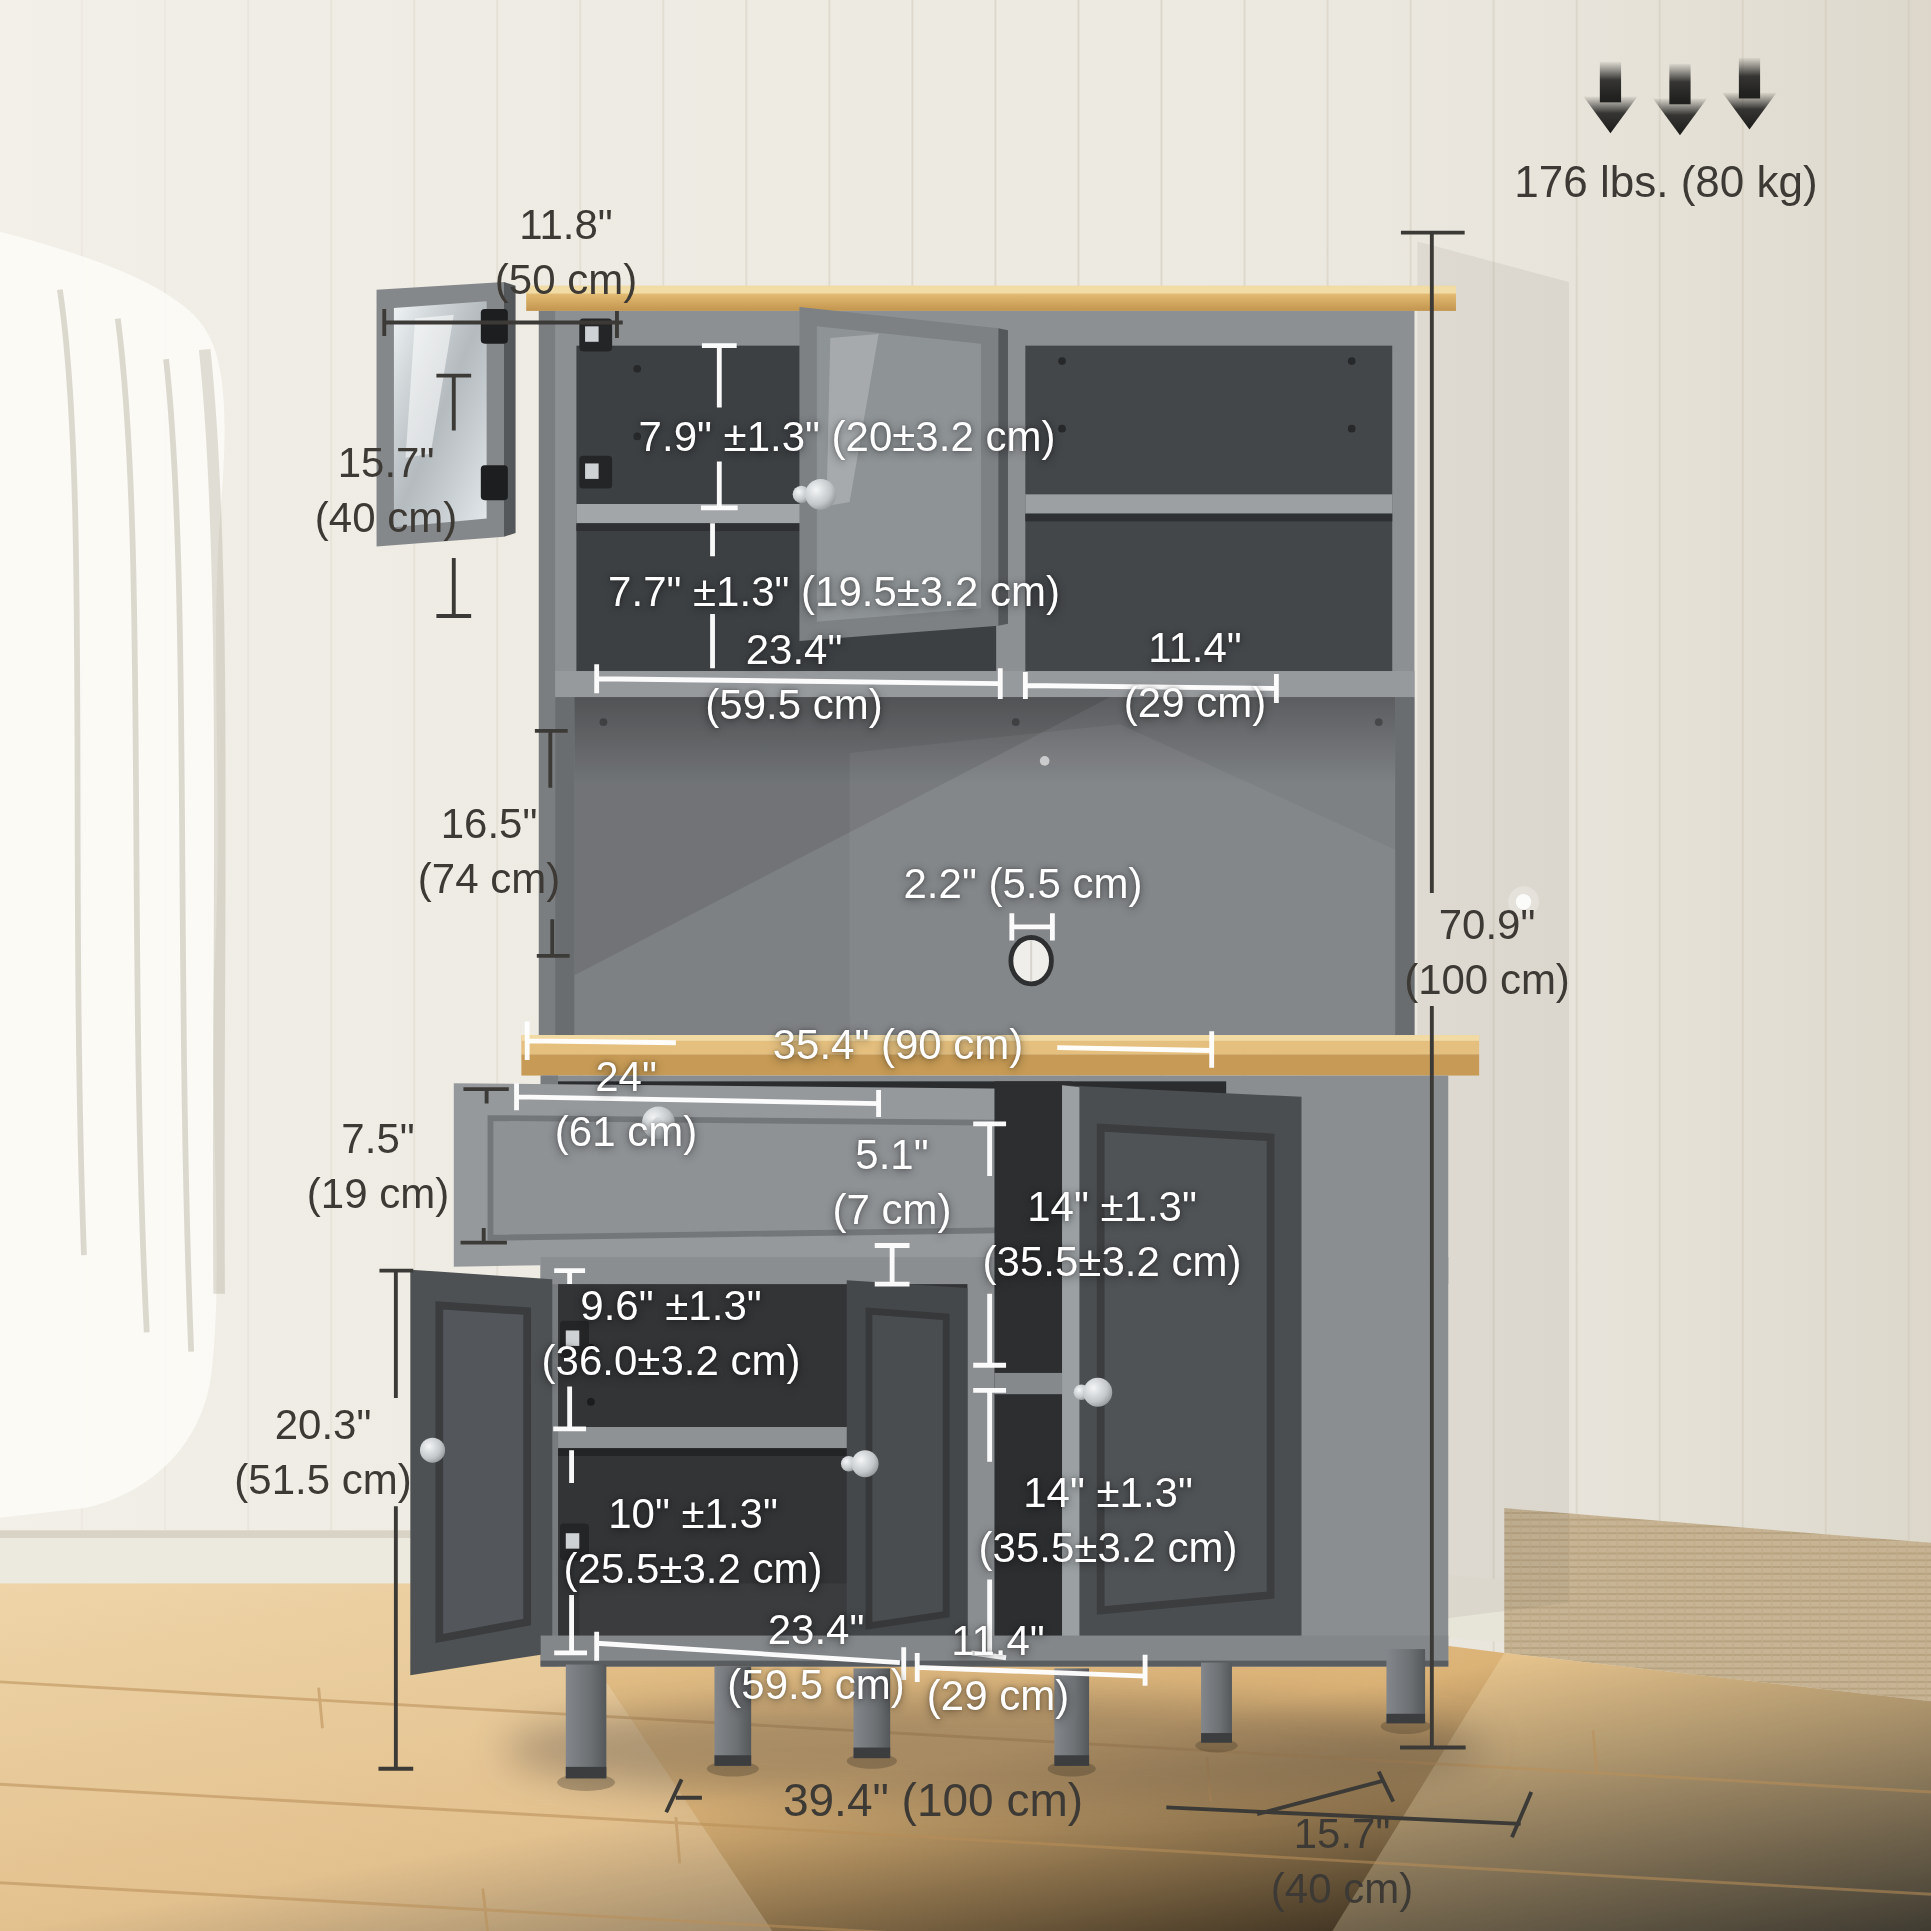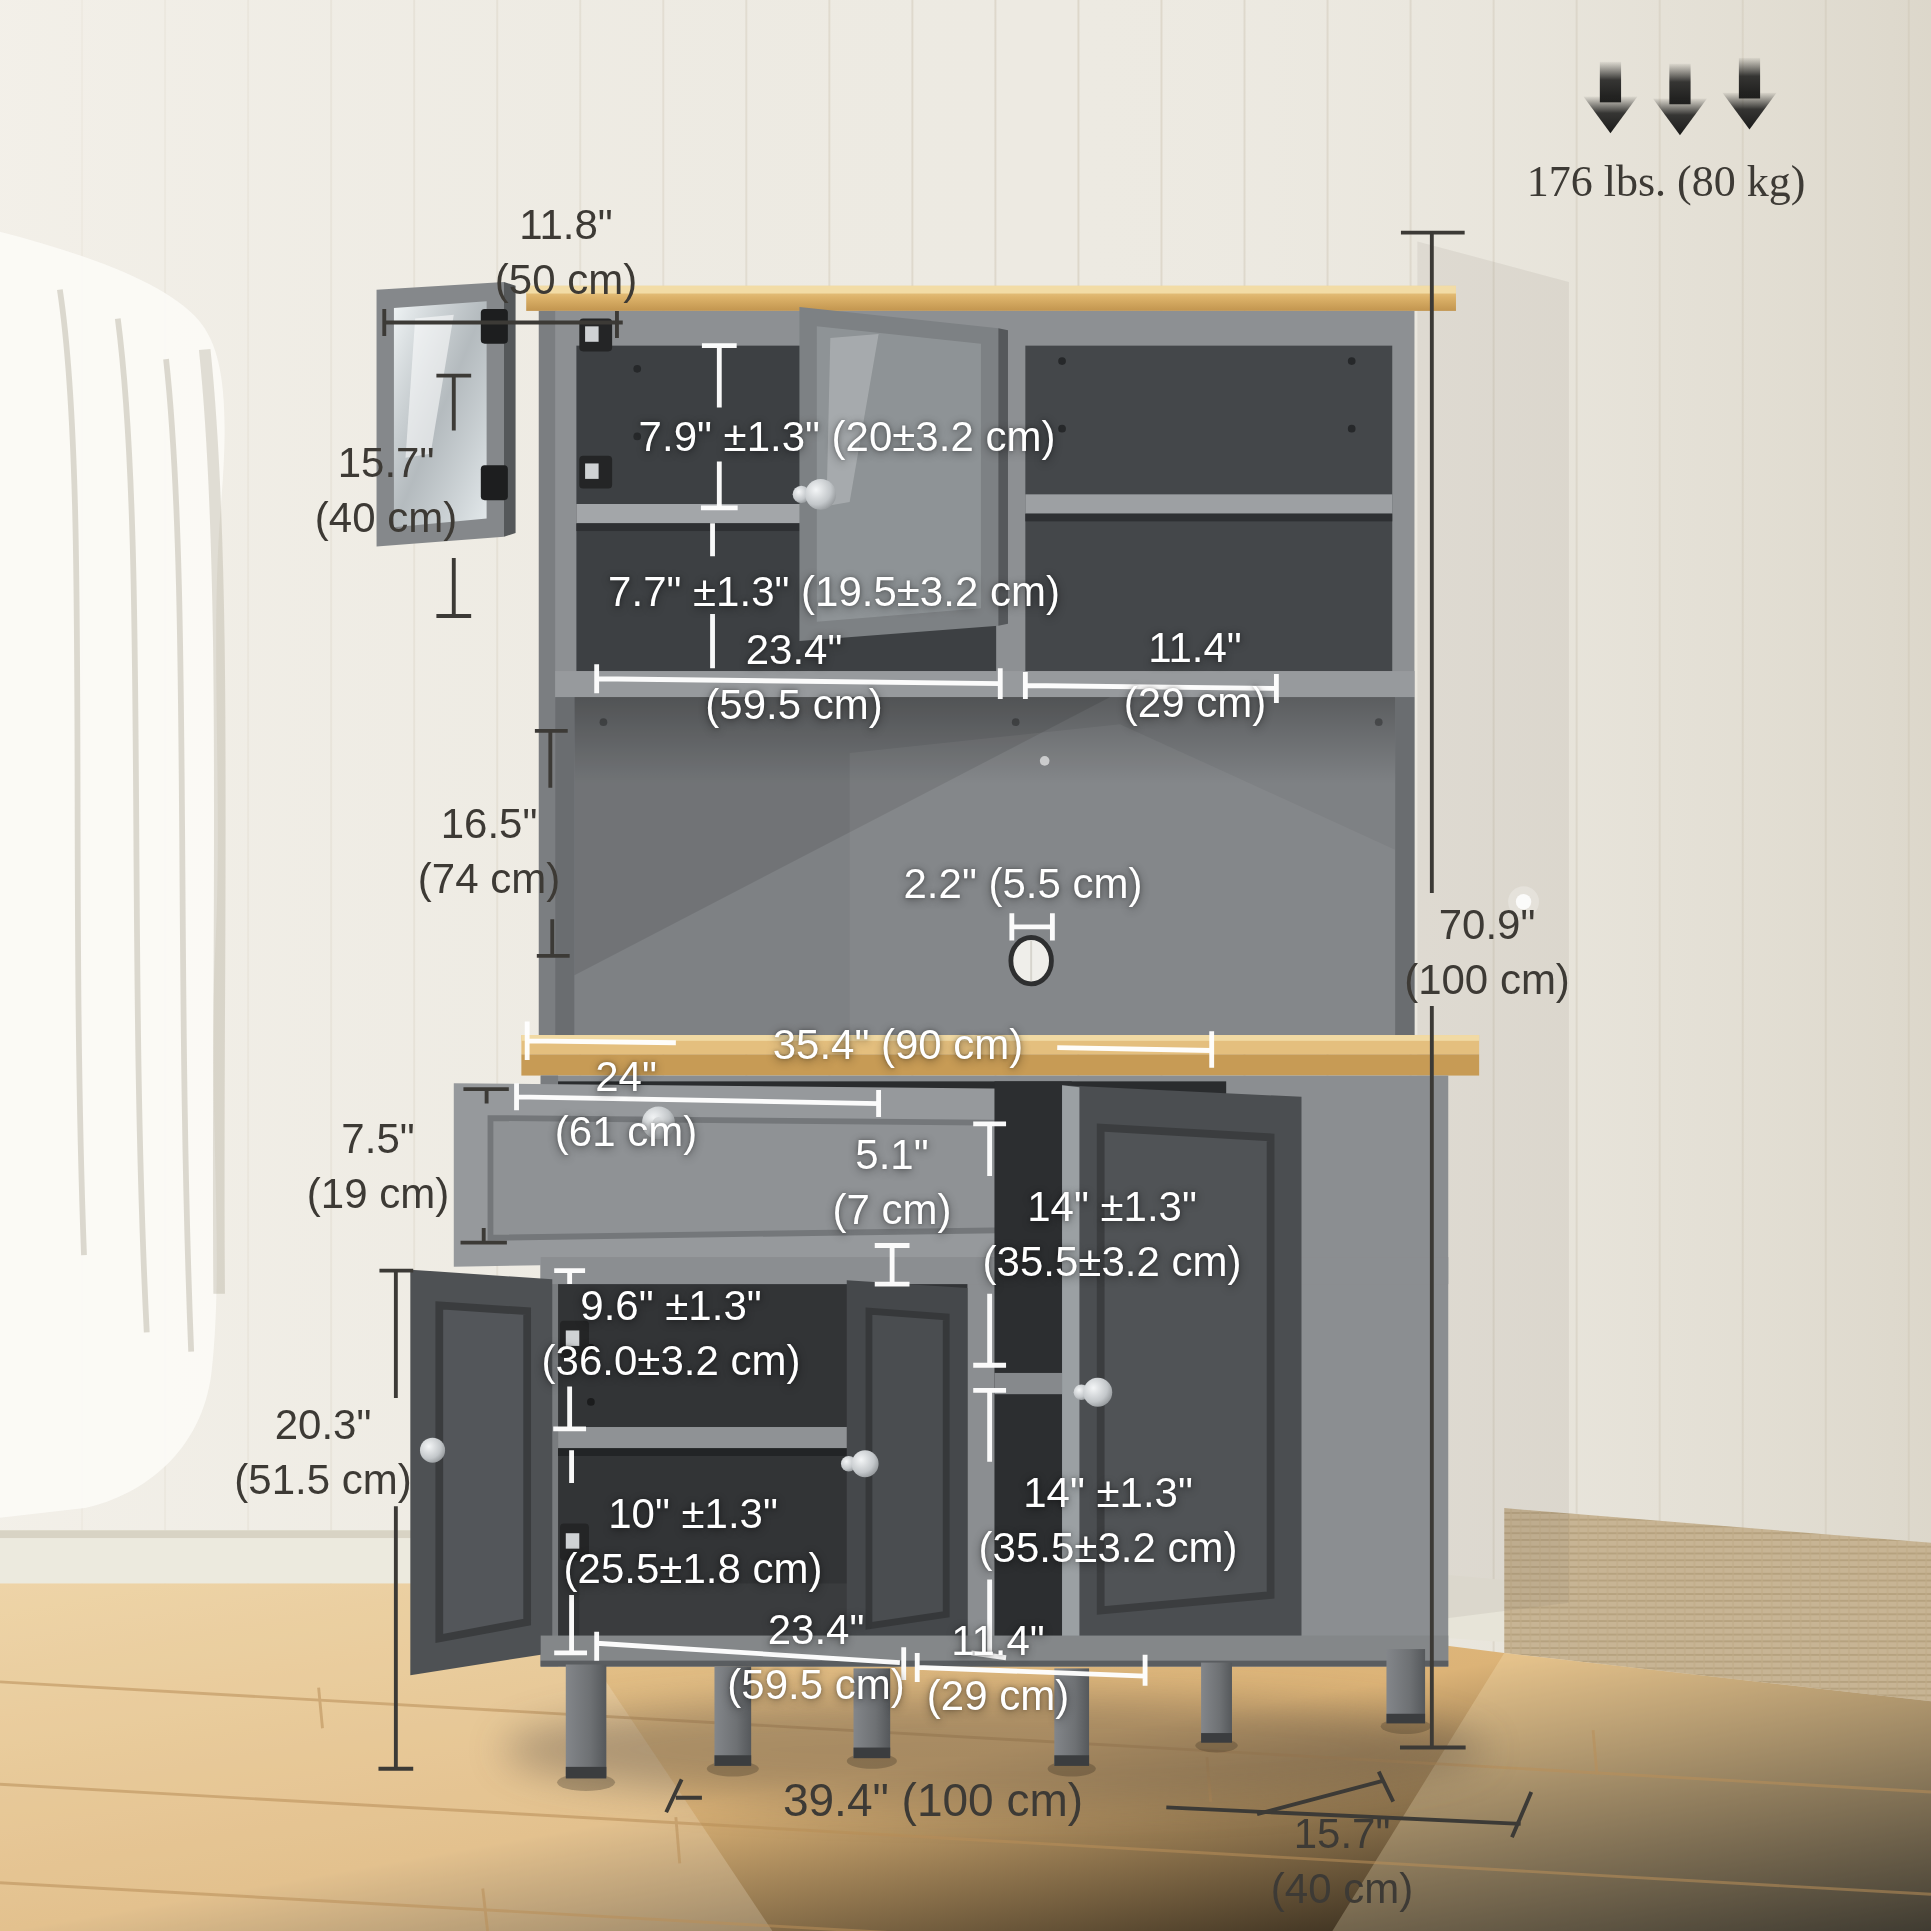--- a/index.html
+++ b/index.html
@@ -4,21 +4,21 @@
 <style>
   html,body{margin:0;padding:0;background:#dedacf;}
   .stage{position:relative;width:1931px;height:1931px;overflow:hidden;
          font-family:"Liberation Sans",sans-serif;background:#edeae2;}
   .stage svg{position:absolute;left:0;top:0;}
   .dim{position:absolute;transform:translateX(-50%);text-align:center;
        white-space:nowrap;font:42px/1.3 "Liberation Sans",sans-serif;}
   .dim span{display:block;}
   .dark{color:#3d3a35;}
   .white{color:#ffffff;text-shadow:0 1.9px 9.7px rgba(0,0,0,.45),0 0 3.9px rgba(0,0,0,.3);}
-  .weight{font-size:44px;font-family:Liberation Serif, serif;}
+  .weight{font-size:44px;}
   .lg{font-size:46px;}
 </style>
 </head>
 <body>
 
 <div class="stage">
 
 <svg width="1931" height="1931" viewBox="0 0 2000 2000">
   <defs>
     <pattern id="wallStripes" width="86" height="60" patternUnits="userSpaceOnUse">
@@ -432,21 +432,21 @@
   <span>(36.0±3.2 cm)</span>
 </div>
 
 <div class="dim dark" style="left:323px;top:1398px">
   <span>20.3"</span>
   <span>(51.5 cm)</span>
 </div>
 
 <div class="dim white" style="left:693px;top:1487px">
   <span>10" ±1.3"</span>
-  <span>(25.5±1.8 cm)</span>
+  <span>(25.5±3.2 cm)</span>
 </div>
 
 <div class="dim white" style="left:1108px;top:1466px">
   <span>14" ±1.3"</span>
   <span>(35.5±3.2 cm)</span>
 </div>
 
 <div class="dim white" style="left:816px;top:1603px">
   <span>23.4"</span>
   <span>(59.5 cm)</span>

